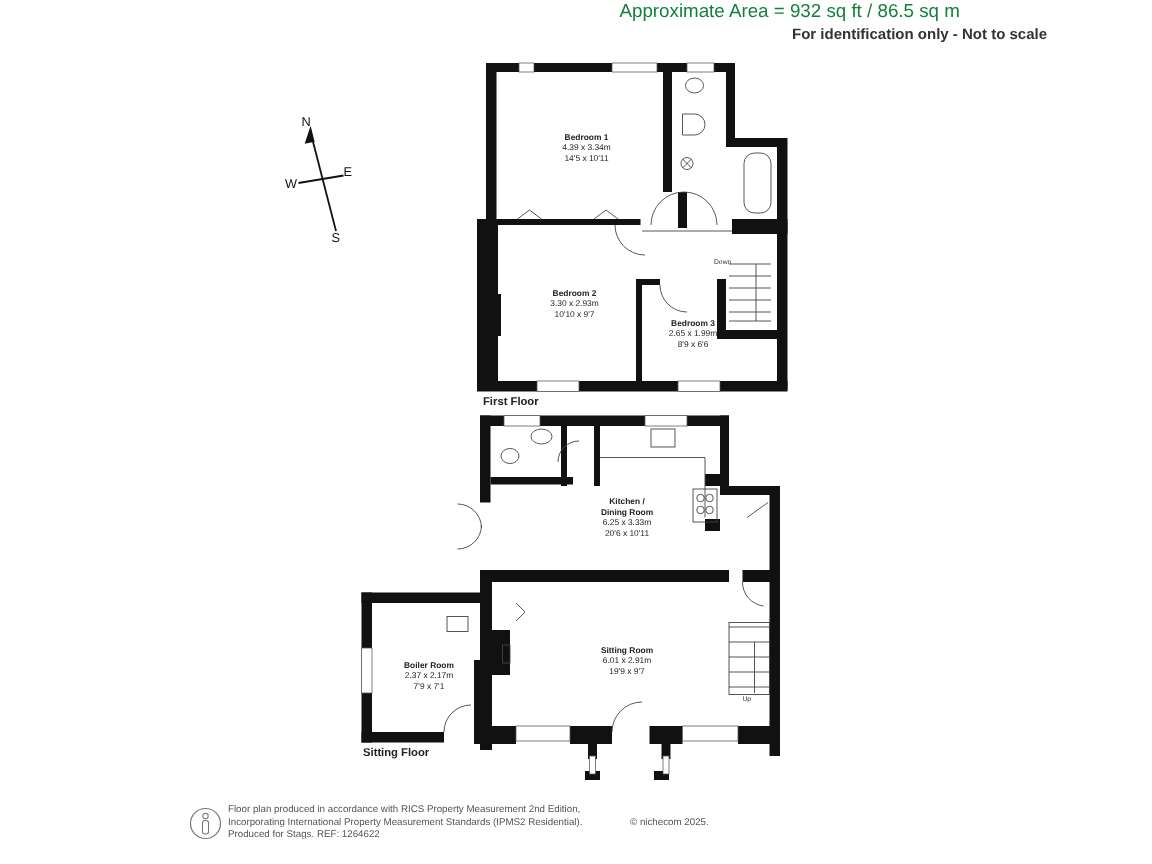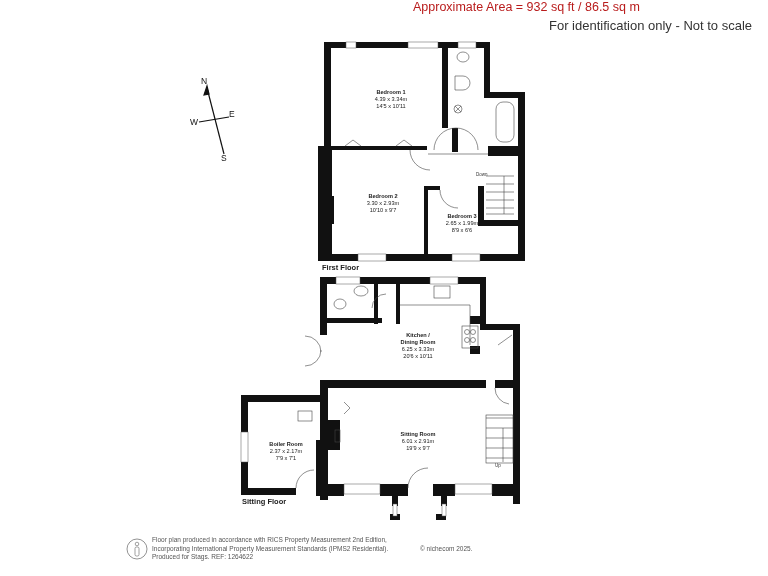--- a/index.html
+++ b/index.html
@@ -1,19 +1,19 @@
 <!DOCTYPE html>
 <html><head>
 <meta charset="utf-8">
 <style>
   html, body { margin:0; padding:0; background:#ffffff; }
   body { width:768px; height:576px; position:relative; overflow:hidden; font-family:"Liberation Sans", sans-serif; color:#222; }
   .abs { position:absolute; }
-  .title { left:413px; top:0px; font-size:12.5px; color:#b91c1c; white-space:nowrap; }
-  .subtitle { left:549px; top:18px; font-size:13px; color:#333; white-space:nowrap; }
+  .title { left:413px; top:0px; font-size:12.5px; color:#15803d; white-space:nowrap; }
+  .subtitle { left:528px; top:18px; font-size:10px; color:#333; white-space:nowrap;font-weight:bold; }
   svg.plan { position:absolute; left:0; top:0; }
   .room-label { position:absolute; text-align:center; font-size:5.6px; line-height:7px; color:#222; white-space:nowrap; transform:translateX(-50%); }
   .room-label .nm { font-weight:bold; }
   .floor-label { position:absolute; font-size:7.5px; font-weight:bold; color:#222; white-space:nowrap; }
   .tiny { position:absolute; font-size:4.5px; color:#333; white-space:nowrap; }
   .compass-letter { position:absolute; font-size:8.5px; color:#111; }
   .footer { position:absolute; left:152px; top:536px; font-size:6.5px; line-height:8.5px; color:#555; white-space:nowrap; }
   .copyright { position:absolute; left:420px; top:545px; font-size:6.5px; color:#555; white-space:nowrap; }
   .footer-icon { position:absolute; left:126px; top:538px; width:22px; height:22px; }
 </style>

